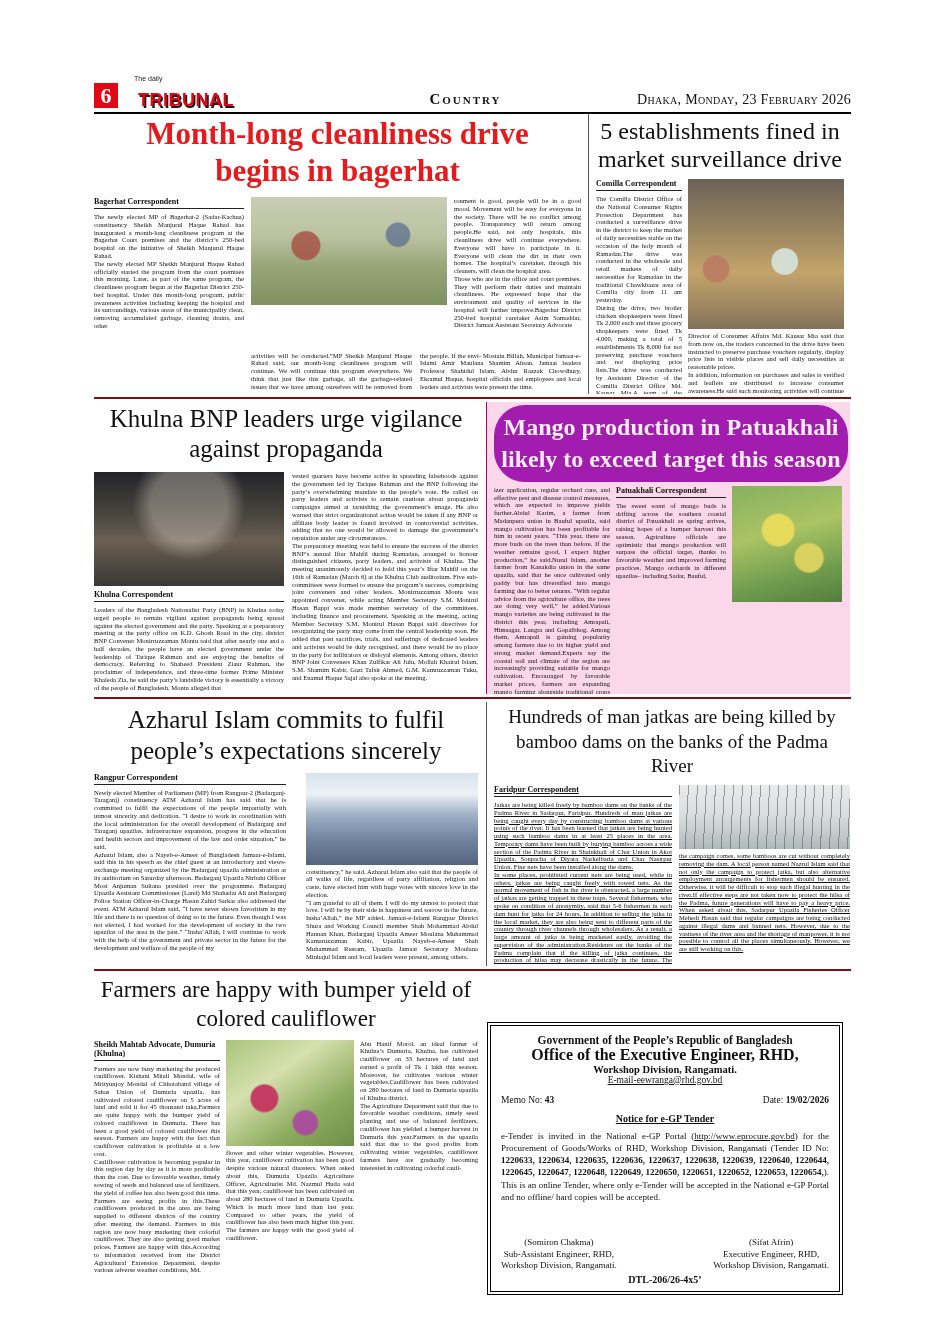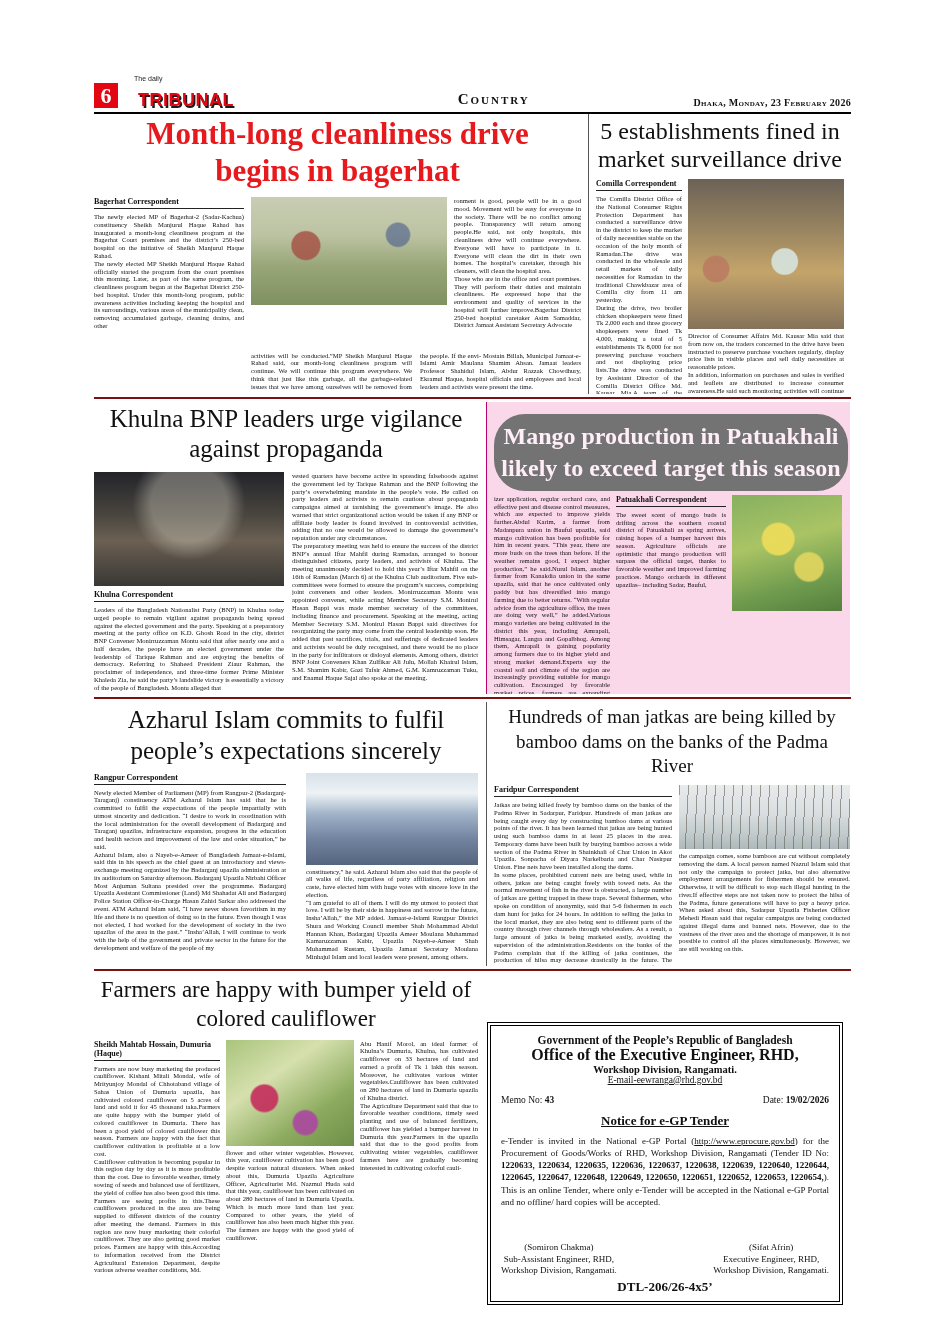--- a/index.html
+++ b/index.html
@@ -6,21 +6,21 @@
   body{width:945px;height:1336px;overflow:hidden;font-family:"Liberation Serif",serif;color:#111;}
   .sheet{width:757px;margin:0 auto;padding-top:74px;}
 
   
   .masthead{display:flex;align-items:flex-end;justify-content:space-between;border-bottom:2px solid #000;padding-bottom:4px;height:34px;}
   .logo{display:flex;align-items:flex-end;position:relative;}
   .pagenum{background:#e30613;color:#fff;font-weight:bold;font-size:22px;width:24px;height:25px;display:flex;align-items:center;justify-content:center;}
   .tagline{position:absolute;top:-8px;left:40px;font-size:7px;color:#222;font-family:"Liberation Sans",sans-serif;}
   .brand{color:#e30613;font-weight:800;font-size:18px;line-height:.85;letter-spacing:.5px;font-family:"Liberation Sans",sans-serif;text-shadow:1.5px 1.5px 0 #1a1a1a;margin-left:20px;}
   .section-name{font-weight:bold;font-size:15px;letter-spacing:2px;font-variant:small-caps;transform:translateX(30px);}
-  .dateline{font-size:10px;font-weight:bold;font-variant:small-caps;letter-spacing:.3px;}
+  .dateline{font-size:14px;font-weight:normal;font-variant:small-caps;letter-spacing:.3px;}
 
   
   .row{display:flex;align-items:stretch;}
   .hr-maroon{border:none;border-top:2px solid #7a1113;margin:3px 0;}
   .bt{font-size:6.6px;line-height:1.18;text-align:justify;white-space:pre-line;overflow:hidden;}
   .by{font-size:8px;font-weight:bold;border-bottom:1px solid #222;padding-bottom:2px;margin-bottom:4px;}
   .photo{background-size:cover;flex:none;}
 
   
   .row1{height:280px;}
@@ -43,39 +43,39 @@
 
   
   .row2{height:292px;}
   .a-bnp{width:384px;overflow:hidden;}
   .h-bnp{font-size:25px;line-height:1.2;text-align:center;margin:2px 4px 8px;}
   .bnp-grid{display:grid;grid-template-columns:190px 1fr;column-gap:8px;}
   .p-bnp{width:190px;height:114px;background:
     radial-gradient(circle at 50% 28%,rgba(230,225,210,.35) 0 30%,transparent 45%),
     linear-gradient(180deg,#23242a 0%,#4a463f 38%,#6b6053 60%,#393734 100%);margin-bottom:4px;}
   .a-mango{width:356px;overflow:hidden;background:#fad7e9;border-left:1px solid #b06;padding-left:7px;margin-left:8px;}
-  .h-mango-box{background:#737373;margin:12px 2px 4px 0;padding:6px 4px;border-radius:31px;}
+  .h-mango-box{background:#a21caf;margin:3px 2px 4px 0;padding:6px 4px;border-radius:31px;}
   .h-mango{color:#ffeef8;font-weight:bold;font-size:24px;line-height:1.35;text-align:center;}
   .mango-grid{display:grid;grid-template-columns:116px 110px 1fr;column-gap:6px;padding-right:3px;}
   .p-mango{width:110px;height:116px;background:
     radial-gradient(circle at 42% 38%,rgba(235,220,90,.95) 0 16%,transparent 18%),
     radial-gradient(circle at 70% 62%,rgba(226,214,96,.9) 0 13%,transparent 15%),
     linear-gradient(165deg,#86b061 0%,#aac464 40%,#6f9b4e 75%,#557e3d 100%);}
   .mango-c2{grid-row:1/3;}
 
   
   .row3{height:264px;}
   .a-azharul{width:384px;overflow:hidden;}
   .h-azharul{font-size:25px;line-height:1.25;text-align:center;margin:2px 0 6px;}
   .az-grid{display:grid;grid-template-columns:192px 1fr;column-gap:20px;}
   .p-azharul{width:100%;height:92px;background:
     linear-gradient(180deg,#d8e2ea 0%,#eef2f5 22%,#9fb2c8 45%,#72839f 72%,#55657f 100%);margin-bottom:3px;}
   .a-jatka{width:356px;overflow:hidden;border-left:1px solid #555;padding-left:7px;margin-left:8px;}
   .h-jatka{font-size:19px;line-height:1.3;text-align:center;margin:3px 0 6px;}
-  .jk-grid{display:grid;grid-template-columns:178px 1fr;column-gap:7px;}
+  .jk-grid{display:grid;grid-template-columns:178px 1fr;column-gap:7px;text-decoration:underline;}
   .p-jatka{width:100%;height:64px;background:
     repeating-linear-gradient(93deg,rgba(90,86,76,.55) 0 1px,transparent 1px 9px),
     linear-gradient(180deg,#e8ebec 0%,#d9dee0 45%,#c3cbcd 75%,#aeb8ba 100%);margin-bottom:3px;}
 
   
   .row4{height:330px;}
   .a-cauli{width:384px;overflow:hidden;}
   .h-cauli{font-size:23px;line-height:1.25;text-align:center;margin:2px 0 6px;}
   .cl-grid{display:grid;grid-template-columns:126px 128px 1fr;column-gap:6px;}
   .p-cauli{width:128px;height:106px;background:
@@ -83,25 +83,25 @@
     radial-gradient(circle at 62% 78%,rgba(171,70,160,.9) 0 10%,transparent 12%),
     linear-gradient(145deg,#a9c47c 0%,#d6e0ae 35%,#8cab5e 70%,#6e8f4a 100%);margin-bottom:3px;}
   .notice-wrap{width:356px;margin-left:9px;padding-top:48px;}
   .notice{border:4px double #000;padding:8px 10px 6px;overflow:hidden;}
   .n-center{text-align:center;}
   .n-gov{font-weight:bold;font-size:11.5px;}
   .n-office{font-weight:bold;font-size:16px;}
   .n-division{font-weight:bold;font-size:10.5px;}
   .n-email{font-size:9.5px;text-decoration:underline;}
   .n-memo{display:flex;justify-content:space-between;font-size:9.5px;margin:10px 0 8px;}
-  .n-title{font-weight:bold;font-size:13px;text-decoration:underline;margin-bottom:6px;}
+  .n-title{font-weight:bold;font-size:10px;text-decoration:underline;margin-bottom:6px;}
   .n-body{font-size:9px;line-height:1.35;text-align:justify;}
   .n-sign{display:flex;justify-content:space-between;margin-top:34px;font-size:9px;line-height:1.3;}
   .n-sign>div{text-align:center;}
-  .n-code{text-align:center;font-size:13px;font-weight:bold;margin-top:2px;}
+  .n-code{text-align:center;font-size:10px;font-weight:bold;margin-top:2px;}
   .b{font-weight:bold;}
   .u{text-decoration:underline;}
 </style>
 </head>
 <body>
 
 <div class="sheet">
 
   <div class="masthead">
     <div class="logo">
@@ -210,21 +210,21 @@
     </div>
   </div>
 
   <hr class="hr-maroon">
 
   <div class="row row4">
     <div class="a-cauli">
       <div class="h-cauli">Farmers are happy with bumper yield of colored cauliflower</div>
       <div class="cl-grid">
         <div>
-          <div class="by">Sheikh Mahtab Hossain, Dumuria (Haque)</div>
+          <div class="by">Sheikh Mahtab Advocate, Dumuria (Khulna)</div>
           <div class="bt" style="height:238px;">Farmers are now busy marketing the produced cauliflower. Kishani Mitali Mondal, wife of Mrityunjoy Mondal of Chhotaband village of Sahas Union of Dumuria upazila, has cultivated colored cauliflower on 5 acres of land and sold it for 45 thousand taka.Farmers are quite happy with the bumper yield of colored cauliflower in Dumuria. There has been a good yield of colored cauliflower this season. Farmers are happy with the fact that cauliflower cultivation is profitable at a low cost.
 Cauliflower cultivation is becoming popular in this region day by day as it is more profitable than the cost. Due to favorable weather, timely sowing of seeds and balanced use of fertilizers, the yield of coffee has also been good this time. Farmers are seeing profits in this.These cauliflowers produced in the area are being supplied to different districts of the country after meeting the demand. Farmers in this region are now busy marketing their colorful cauliflower. They are also getting good market prices. Farmers are happy with this.According to information received from the District Agricultural Extension Department, despite various adverse weather conditions, Md.</div>
         </div>
         <div>
           <div class="photo p-cauli"></div>
           <div class="bt" style="height:152px;">flower and other winter vegetables. However, this year, cauliflower cultivation has been good despite various natural disasters. When asked about this, Dumuria Upazila Agriculture Officer, Agriculturist Md. Nazmul Huda said that this year, cauliflower has been cultivated on about 280 hectares of land in Dumuria Upazila. Which is much more land than last year. Compared to other years, the yield of cauliflower has also been much higher this year. The farmers are happy with the good yield of cauliflower.</div>
         </div>
         <div class="bt" style="height:262px;">Abu Hanif Morol, an ideal farmer of Khulna’s Dumuria, Khulna, has cultivated cauliflower on 33 hectares of land and earned a profit of Tk 1 lakh this season. Moreover, he cultivates various winter vegetables.Cauliflower has been cultivated on 280 hectares of land in Dumuria upazila of Khulna district.
 The Agriculture Department said that due to favorable weather conditions, timely seed planting and use of balanced fertilizers, cauliflower has yielded a bumper harvest in Dumuria this year.Farmers in the upazila said that due to the good profits from cultivating winter vegetables, cauliflower farmers here are gradually becoming interested in cultivating colorful cauli-</div>
       </div>

